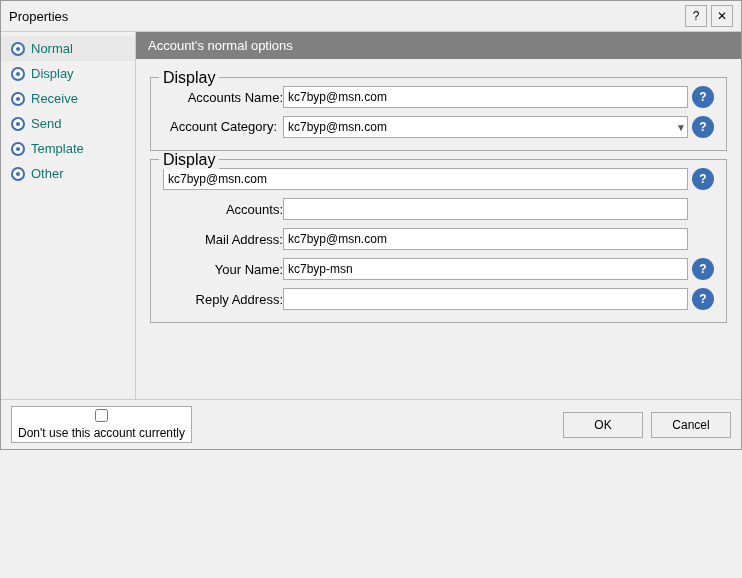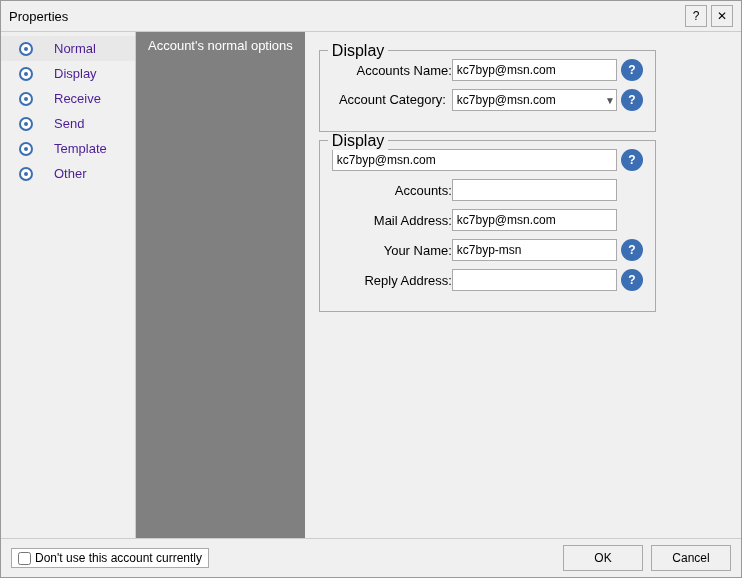--- a/index.html
+++ b/index.html
@@ -6,21 +6,21 @@
     body {
       font-family: "Segoe UI", Tahoma, Arial, sans-serif;
       font-size: 13px;
       background: #f0f0f0;
       width: 742px;
       height: 578px;
       overflow: hidden;
     }
     .window {
       width: 742px;
-      height: 578px;
+      height: 450px;
       background: #f0f0f0;
       border: 1px solid #999;
       display: flex;
       flex-direction: column;
     }
     .title-bar {
       background: #f0f0f0;
       display: flex;
       align-items: center;
       justify-content: space-between;
@@ -57,24 +57,24 @@
       width: 135px;
       background: #f0f0f0;
       border-right: 1px solid #ccc;
       padding: 4px 0;
       display: flex;
       flex-direction: column;
     }
     .sidebar-item {
       display: flex;
       align-items: center;
-      gap: 21px;
-      padding: 5px 18px;
+      gap: 6px;
+      padding: 5px 10px;
       cursor: pointer;
-      color: #4c1d95;
+      color: #0f766e;
     }
     .sidebar-item.active {
       background: #e8e8e8;
     }
     .circle-icon {
       width: 14px;
       height: 14px;
       border-radius: 50%;
       border: 2px solid #3c6eb4;
       background: white;
@@ -86,20 +86,21 @@
     .circle-icon::after {
       content: '';
       width: 4px;
       height: 4px;
       border-radius: 50%;
       background: #3c6eb4;
     }
     .main-area {
       flex: 1;
       display: flex;
+      flex-direction: column;
       overflow-y: auto;
       padding: 0;
     }
     .section-header {
       background: #808080;
       color: white;
       padding: 6px 12px;
       font-size: 13px;
       font-weight: normal;
     }
@@ -120,21 +121,21 @@
       padding: 0 4px;
       font-size: 16px;
       color: #000;
     }
     .form-row {
       display: flex;
       align-items: center;
       margin-bottom: 8px;
     }
     .form-row:last-child {
-      margin-bottom: 8px;
+      margin-bottom: 0;
       align-items: center;
     }
     .form-label {
       text-align: right;
       min-width: 120px;
       color: #000;
       font-size: 13px;
       white-space: nowrap;
     }
     .form-input {
@@ -196,20 +197,21 @@
       background: #f0f0f0;
     }
     .checkbox-label {
       display: flex;
       align-items: center;
       gap: 4px;
       border: 1px solid #aaa;
       padding: 2px 6px;
       background: white;
       font-size: 12px;
+      flex-direction: column;
     }
     .bottom-buttons {
       display: flex;
       gap: 8px;
     }
     .btn {
       min-width: 80px;
       height: 26px;
       background: #f0f0f0;
       border: 1px solid #aaa;

